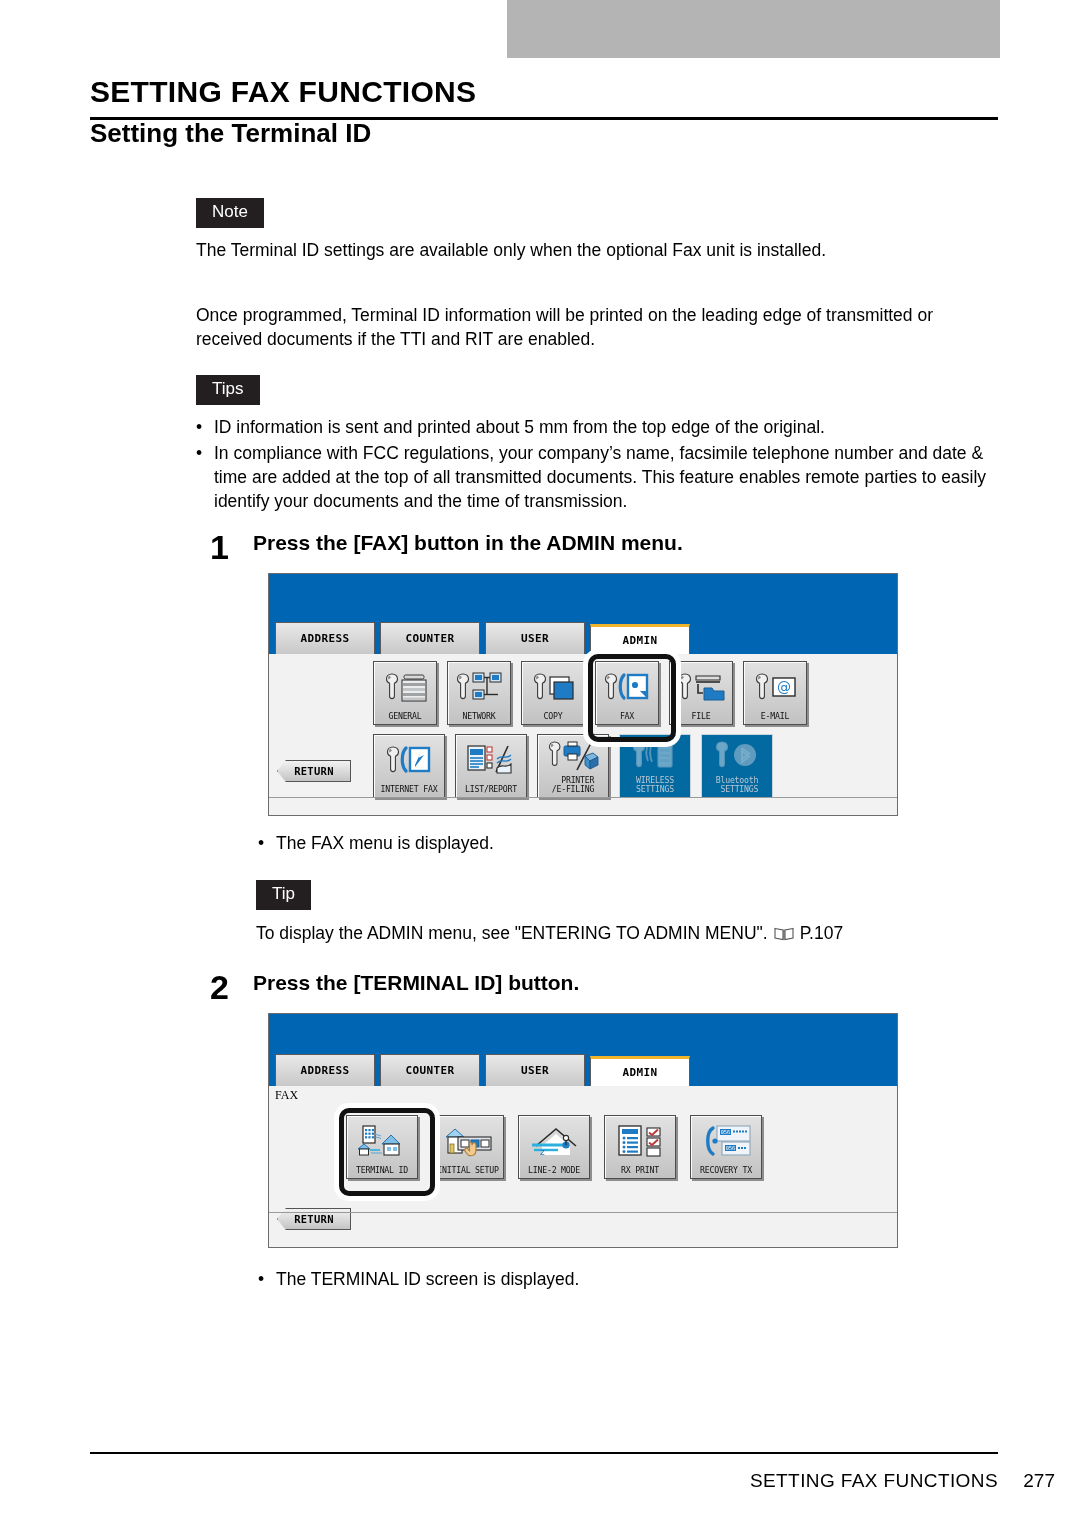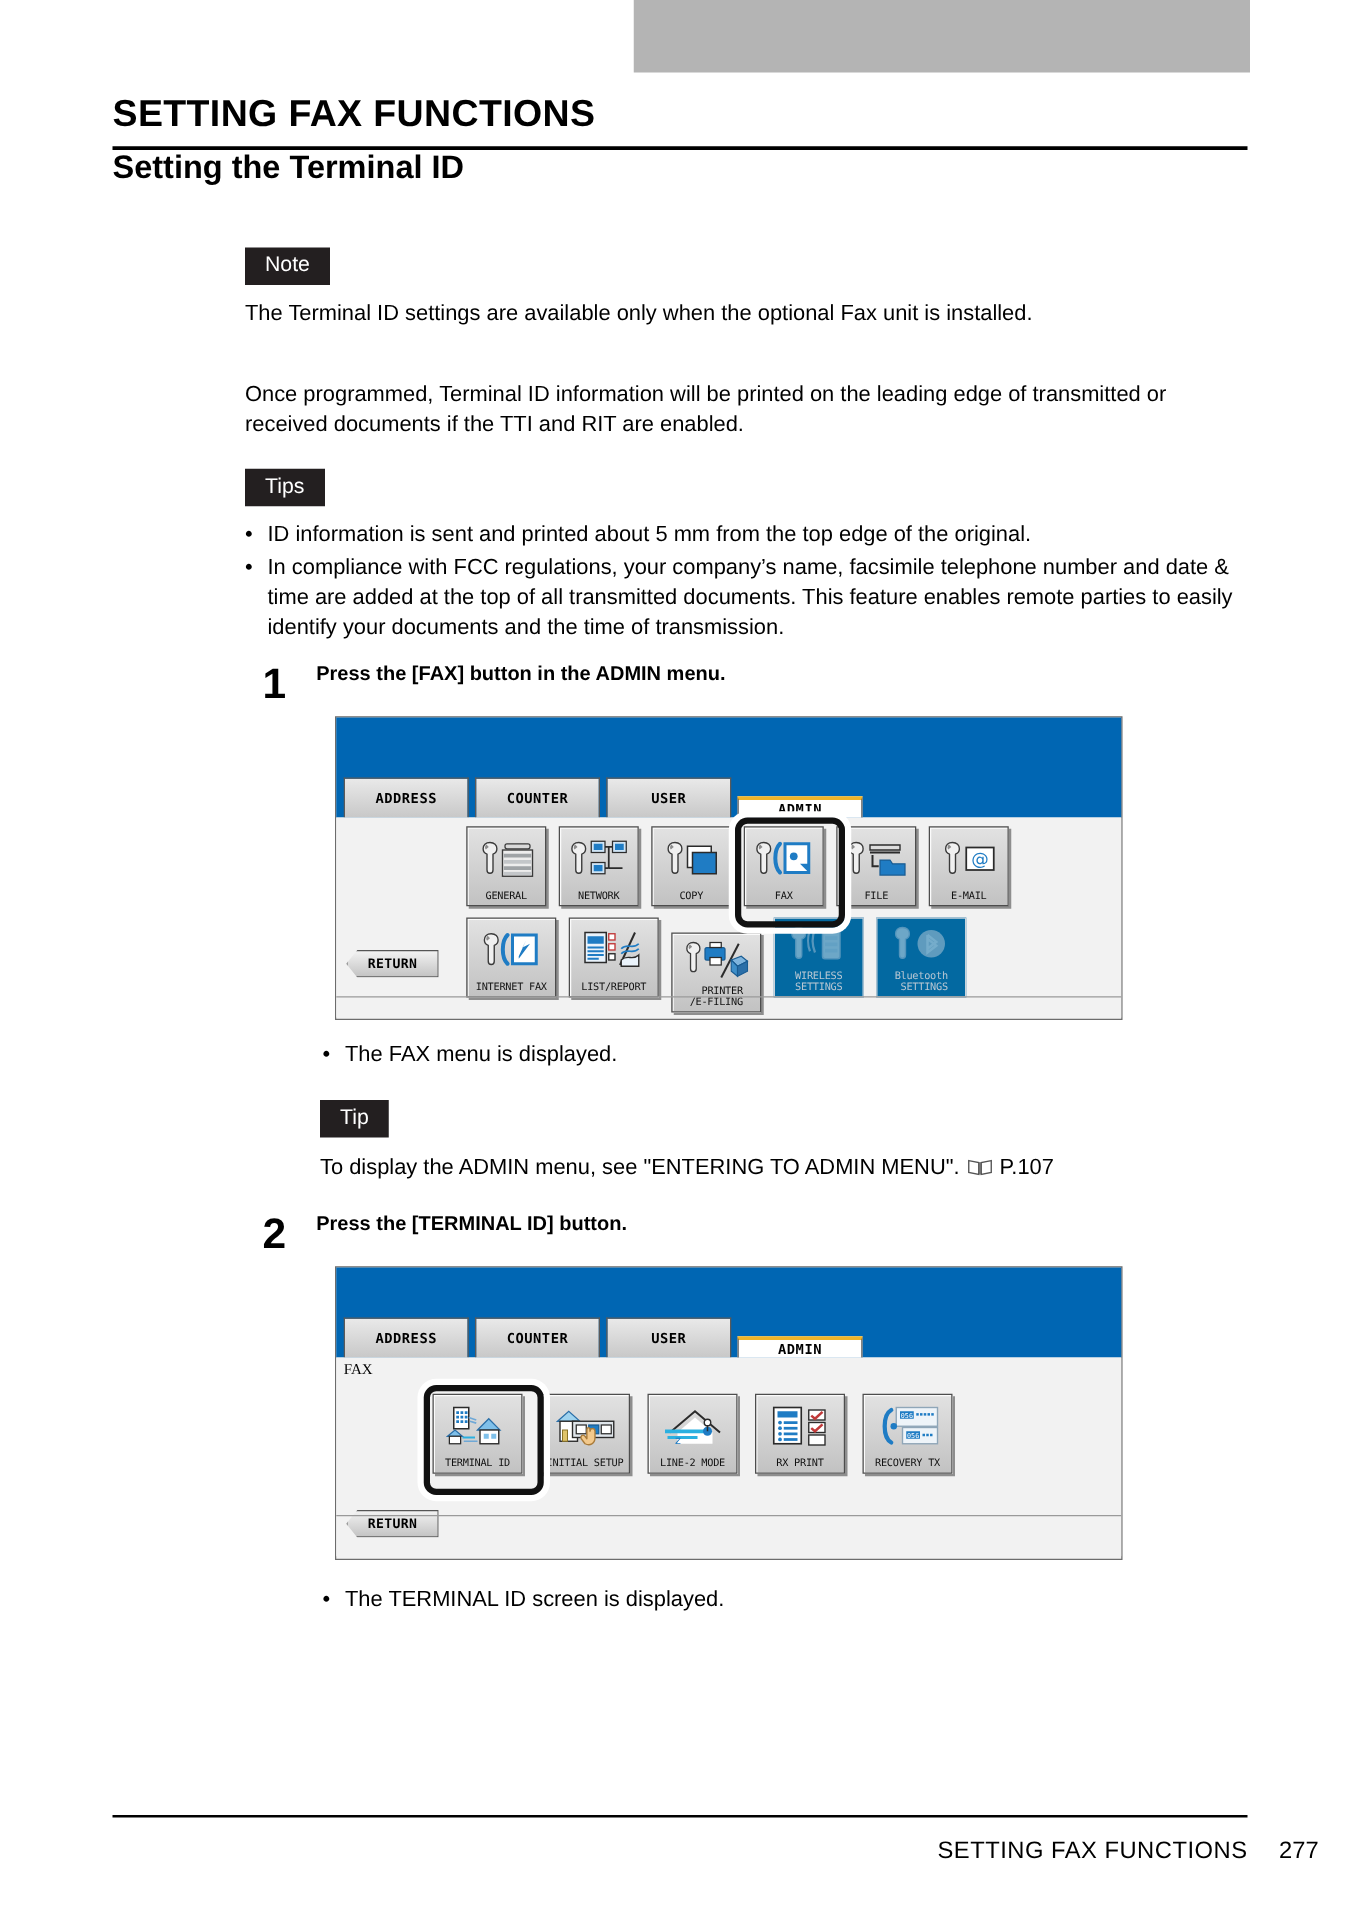--- a/index.html
+++ b/index.html
@@ -85,21 +85,21 @@
 
   
   .step-num {
     position: absolute;
     font-size: 34px;
     font-weight: bold;
     font-family: "Liberation Sans", sans-serif;
   }
   .step-head {
     position: absolute;
-    font-size: 16px;
+    font-size: 21px;
     font-weight: bold;
   }
 
   
   .panel {
     position: absolute;
     border: 1px solid #6c6c6c;
     background: #f2f2f2;
     box-sizing: border-box;
   }
@@ -131,21 +131,21 @@
     letter-spacing: 0.4px;
     display: flex;
     align-items: center;
     justify-content: center;
     color: #000;
     position: relative;
   }
   .tab.active {
     background: #ffffff;
     border-top: 3px solid #f0b428;
-    height: 17px;
+    height: 30px;
     z-index: 3;
   }
   .panel-body {
     position: relative;
     background: #f2f2f2;
     width: 100%;
     box-sizing: border-box;
   }
   .crumb {
     font-family: "Liberation Serif", serif;
@@ -444,21 +444,21 @@
       <rect x="21" y="19" width="5" height="5" fill="#ffffff" stroke="#2b2b2b" stroke-width="1.1"></rect>
       <line x1="30" y1="28" x2="42" y2="2" stroke="#2b2b2b" stroke-width="1.6"></line>
       <path d="M31 24 C36 19 40 25 45 20 L45 29 L31 29 Z" fill="#eaf3fb" stroke="#2b2b2b" stroke-width="1.1"></path>
       <path d="M31 19 C36 14 40 20 45 15" fill="none" stroke="#1f7cc4" stroke-width="1.4"></path>
       <path d="M31 15 C36 10 40 16 45 11" fill="none" stroke="#1f7cc4" stroke-width="1.4"></path>
     </svg>
             </div>
             <div class="cap">LIST/REPORT</div>
           </div>
         </div>
-        <div style="position: relative; margin-top: 12px;">
+        <div style="position: relative;">
           <div class="lcdbtn wide">
             <div class="glyph">
               <svg width="52" height="32" viewBox="0 0 52 32">
       <g transform="translate(2,2) scale(0.95)">
     <path d="M6 0 C2.5 0 0.5 2.2 0.5 5 C0.5 7 1.8 8.6 3.6 9.3 L3.6 22 C3.6 23.6 4.7 24.6 6 24.6 C7.3 24.6 8.4 23.6 8.4 22 L8.4 9.3 C10.2 8.6 11.5 7 11.5 5 C11.5 2.2 9.5 0 6 0 Z" fill="#f0f0f0" stroke="#3a3a3a" stroke-width="1.1" stroke-linejoin="round"></path>
     <path d="M3.2 1.6 C1.9 2.6 1.6 4.4 2.6 5.6 L5 3.6 Z" fill="#3a3a3a" opacity=".55"></path>
   </g>
       <rect x="17" y="6" width="16" height="10" rx="1.5" fill="#1f7cc4" stroke="#1a5c92" stroke-width="1"></rect>
       <rect x="21" y="2" width="9" height="4" fill="#ffffff" stroke="#2b2b2b" stroke-width="1"></rect>
       <rect x="21" y="14" width="9" height="6" fill="#ffffff" stroke="#2b2b2b" stroke-width="1"></rect>

